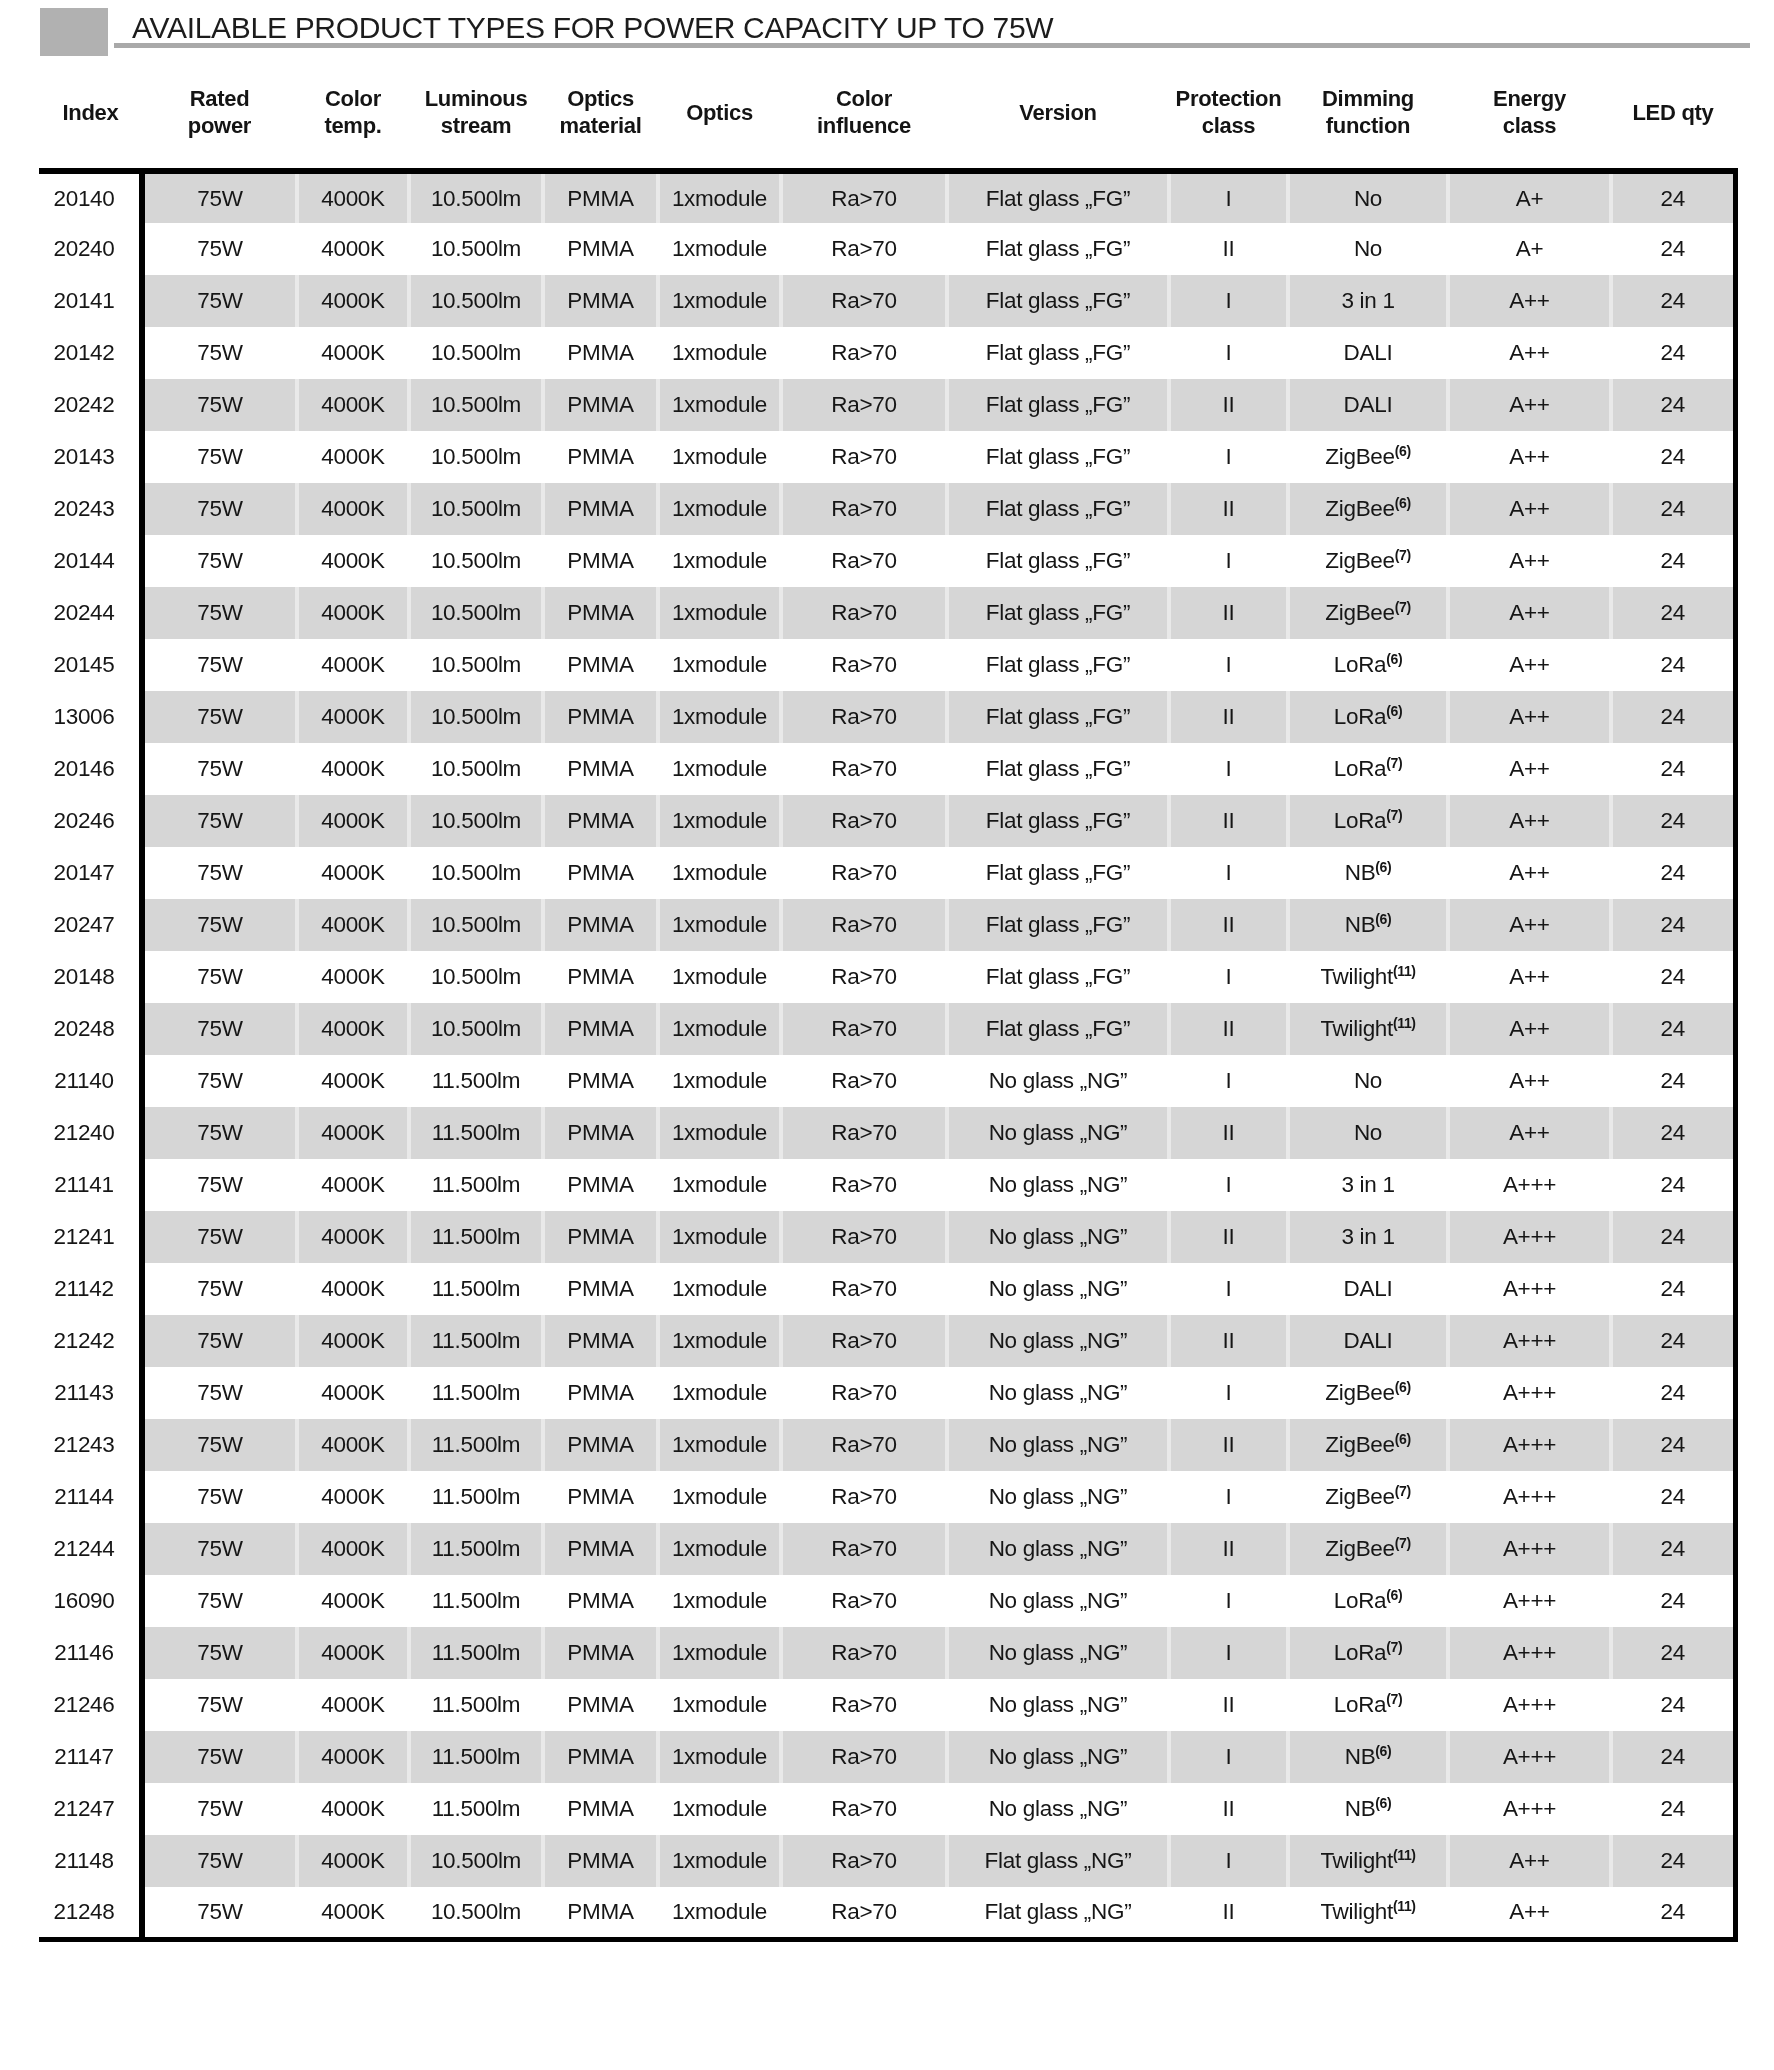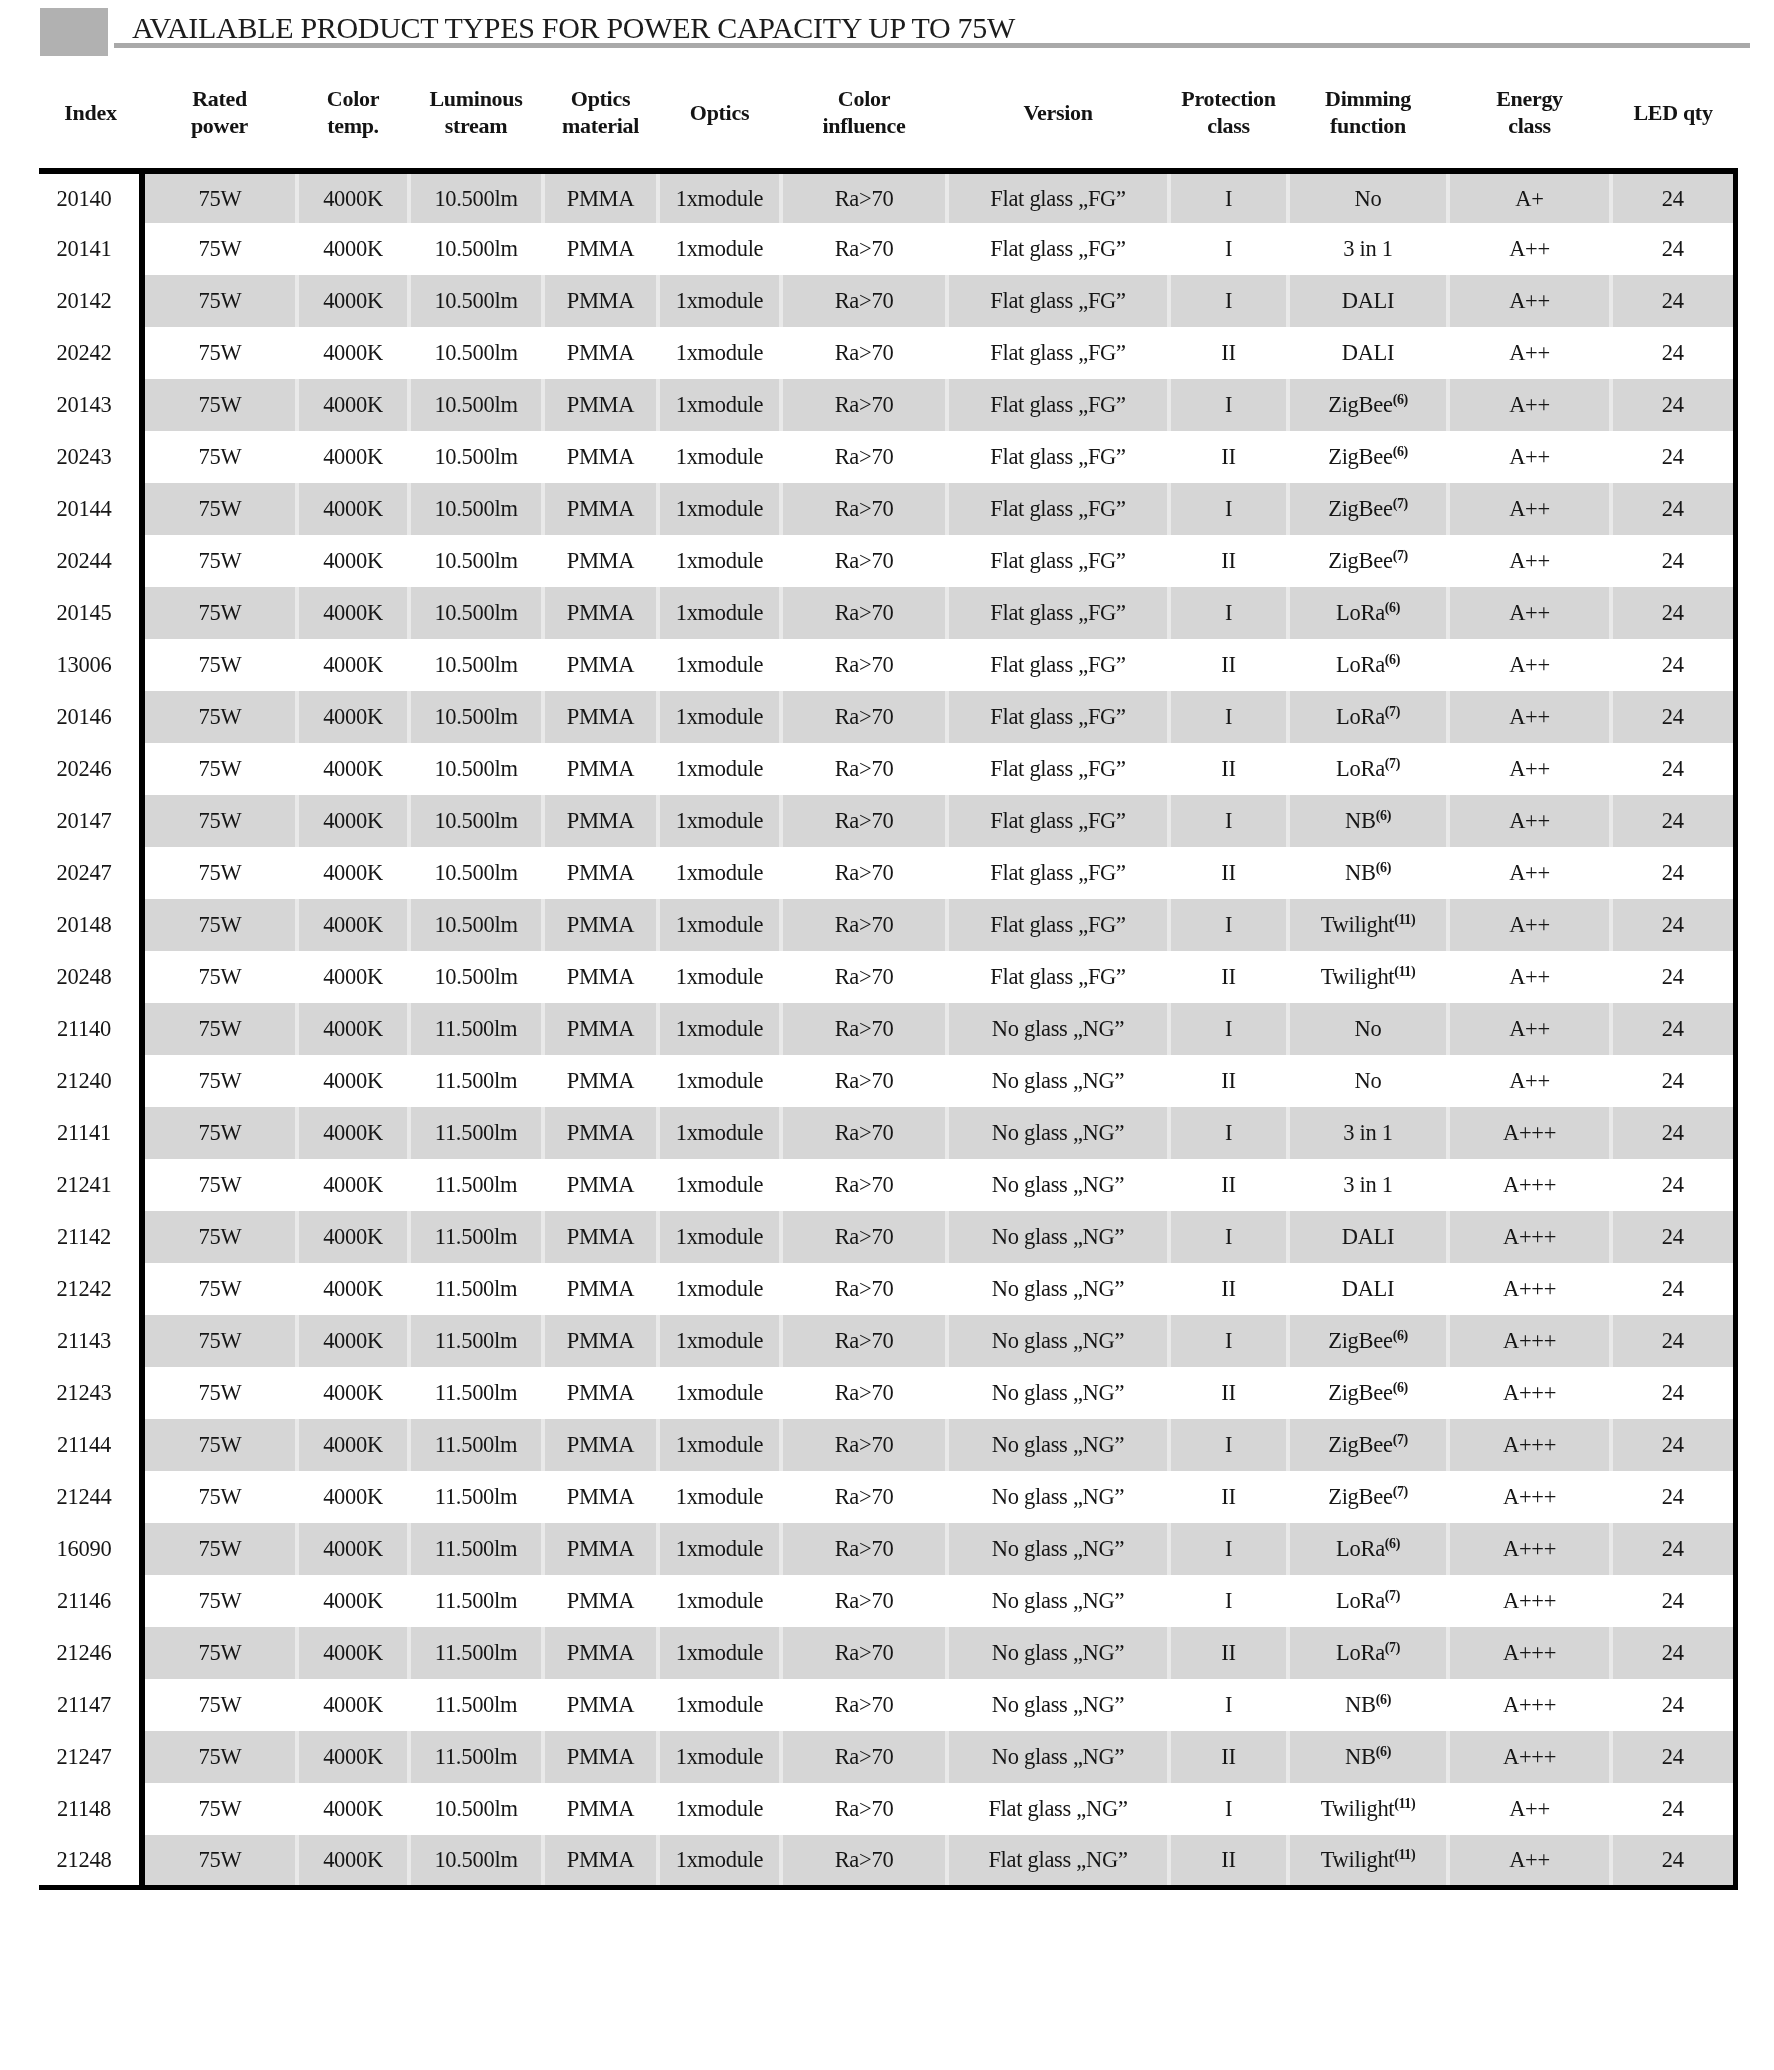--- a/index.html
+++ b/index.html
@@ -1,21 +1,21 @@
 <!DOCTYPE html>
 <html style="font-size:13.4px"><head>
 <meta charset="utf-8">
 <style>
   html, body { margin: 0; padding: 0; background: #ffffff; }
   .page {
     position: relative;
     width: 1775px;
     height: 2071px;
     background: #ffffff;
-    font-family: Liberation Serif, serif;
+    font-family: Liberation Sans, sans-serif;
     color: #1a1a1a;
     overflow: hidden;
   }
 
   
   .title-square {
     position: absolute;
     left: 40px; top: 8.3px;
     width: 68px; height: 48px;
     background: #b1b1b1;
@@ -142,20 +142,34 @@
           <td class="col-optics-material">PMMA</td>
           <td class="col-optics">1xmodule</td>
           <td class="col-color-influence">Ra&gt;70</td>
           <td class="col-version">Flat glass „FG”</td>
           <td class="col-protection-class">I</td>
           <td class="col-dimming-function">No</td>
           <td class="col-energy-class">A+</td>
           <td class="col-led-qty">24</td>
         </tr>
         <tr>
+          <td class="col-index">20240</td>
+          <td class="col-rated-power">75W</td>
+          <td class="col-color-temp">4000K</td>
+          <td class="col-luminous-stream">10.500lm</td>
+          <td class="col-optics-material">PMMA</td>
+          <td class="col-optics">1xmodule</td>
+          <td class="col-color-influence">Ra&gt;70</td>
+          <td class="col-version">Flat glass „FG”</td>
+          <td class="col-protection-class">II</td>
+          <td class="col-dimming-function">No</td>
+          <td class="col-energy-class">A+</td>
+          <td class="col-led-qty">24</td>
+        </tr>
+        <tr>
           <td class="col-index">20141</td>
           <td class="col-rated-power">75W</td>
           <td class="col-color-temp">4000K</td>
           <td class="col-luminous-stream">10.500lm</td>
           <td class="col-optics-material">PMMA</td>
           <td class="col-optics">1xmodule</td>
           <td class="col-color-influence">Ra&gt;70</td>
           <td class="col-version">Flat glass „FG”</td>
           <td class="col-protection-class">I</td>
           <td class="col-dimming-function">3 in 1</td>

